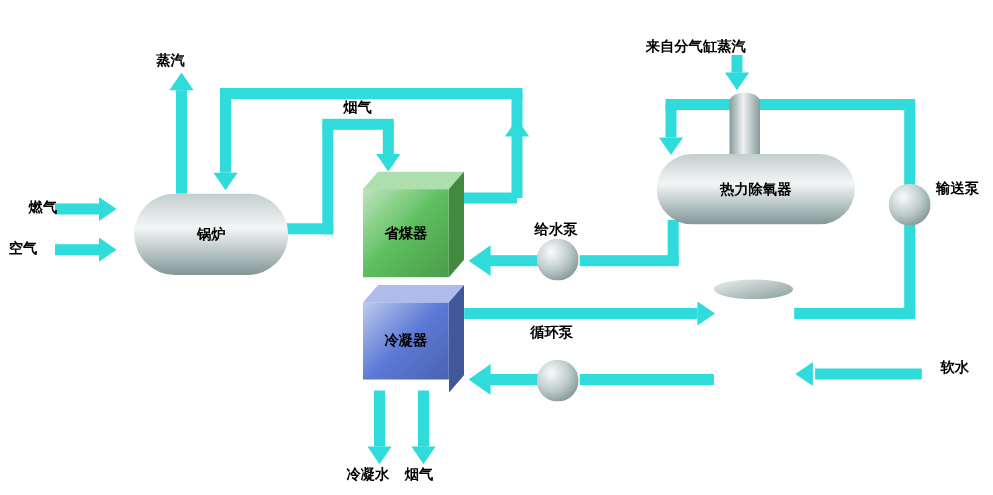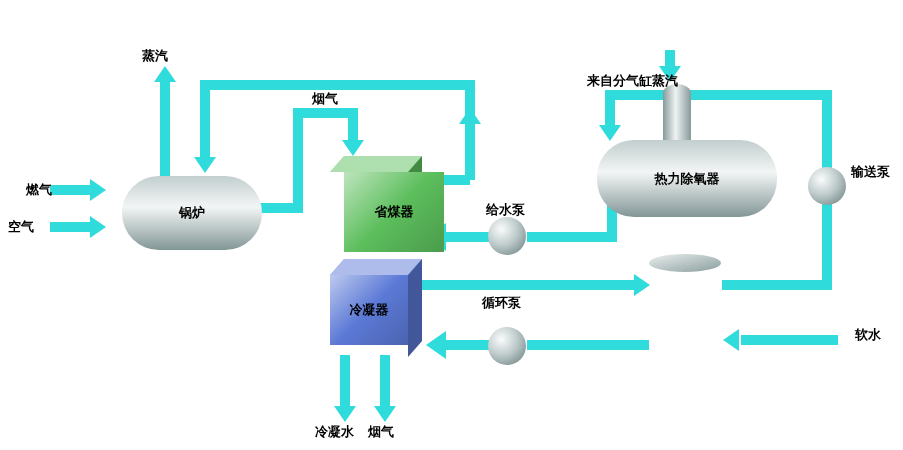--- a/index.html
+++ b/index.html
@@ -90,46 +90,46 @@
   <div class="ah down" style="left:659px;top:66px;"></div>
   <div class="ah down" style="left:334px;top:406px;"></div>
   <div class="ah down" style="left:374px;top:406px;"></div>
 
   <div class="vessel" style="left:122px;top:176px;width:140px;height:74px;border-radius:37px;">
     <span class="inlbl">锅炉</span>
   </div>
 
   <div class="cube-top" style="--c:var(--economizer);left:330px;top:156px;width:92px;height:16px;clip-path:polygon(14px 0,92px 0,78px 16px,0 16px);"></div>
   <div class="cube-side" style="--c:var(--economizer);left:408px;top:156px;width:14px;height:96px;clip-path:polygon(14px 0,14px 80px,0 96px,0 16px);"></div>
-  <div class="cube-front" style="--c:var(--economizer);left:344px;top:172px;width:100px;height:80px;align-items:center;">
+  <div class="cube-front" style="--c:var(--economizer);left:330px;top:172px;width:78px;height:80px;align-items:center;">
     <span class="inlbl">省煤器</span>
   </div>
 
   <div class="cube-top" style="--c:var(--condenser);left:330px;top:259px;width:92px;height:16px;clip-path:polygon(14px 0,92px 0,78px 16px,0 16px);"></div>
   <div class="cube-side" style="--c:var(--condenser);left:408px;top:259px;width:14px;height:98px;clip-path:polygon(14px 0,14px 82px,0 98px,0 16px);"></div>
   <div class="cube-front" style="--c:var(--condenser);left:330px;top:275px;width:78px;height:70px;">
     <span class="inlbl">冷凝器</span>
   </div>
 
   <div class="nozzle" style="left:663px;top:84px;width:28px;height:62px;"></div>
-  <div class="vessel" style="left:597px;top:140px;width:180px;height:77px;border-radius:37px;">
+  <div class="vessel" style="left:597px;top:140px;width:180px;height:64px;border-radius:37px;">
     <span class="inlbl">热力除氧器</span>
   </div>
 
   <div class="tank-lid" style="left:649px;top:254px;width:72px;height:18px;"></div>
 
   <div class="pump" style="left:488px;top:217px;"></div>
   <div class="pump" style="left:488px;top:327px;"></div>
   <div class="pump" style="left:808px;top:167px;"></div>
 
   <div class="lbl" style="left:26px;top:183px;">燃气</div>
   <div class="lbl" style="left:8px;top:220px;">空气</div>
   <div class="lbl" style="left:142px;top:49px;">蒸汽</div>
   <div class="lbl" style="left:312px;top:92px;">烟气</div>
   <div class="lbl" style="left:486px;top:203px;">给水泵</div>
-  <div class="lbl" style="left:587px;top:36px;margin-top:38px;">来自分气缸蒸汽</div>
+  <div class="lbl" style="left:587px;top:36px;">来自分气缸蒸汽</div>
   <div class="lbl" style="left:851px;top:165px;">输送泵</div>
   <div class="lbl" style="left:482px;top:296px;">循环泵</div>
   <div class="lbl" style="left:855px;top:328px;">软水</div>
   <div class="lbl" style="left:315px;top:425px;">冷凝水</div>
   <div class="lbl" style="left:368px;top:425px;">烟气</div>
 
 </div>
 
 </body></html>

